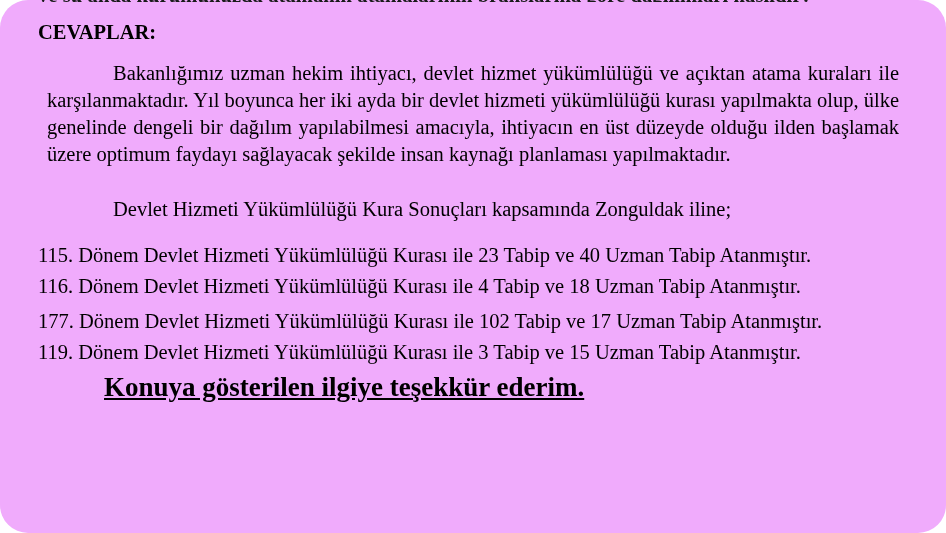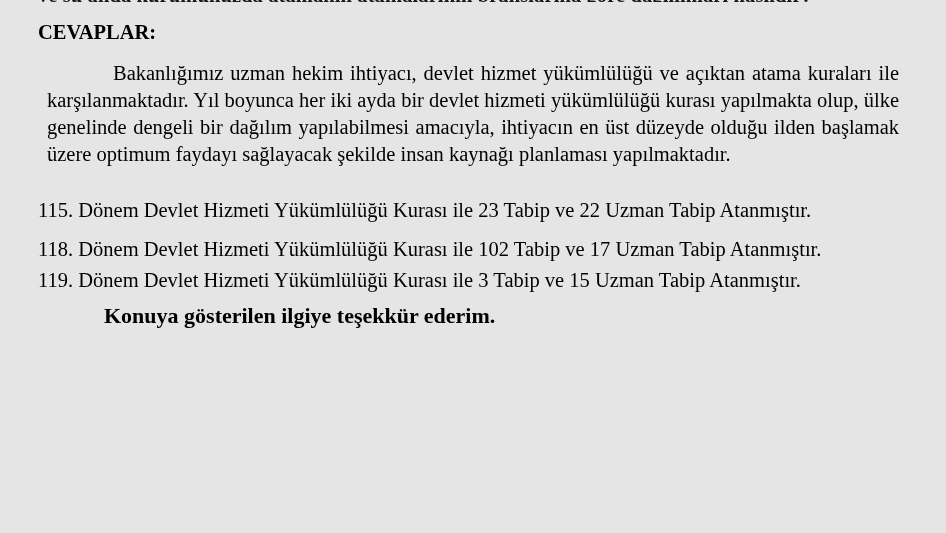--- a/index.html
+++ b/index.html
@@ -4,24 +4,25 @@
 <style>
   html, body {
     margin: 0;
     padding: 0;
     background: #ffffff;
   }
   #page {
     position: relative;
     width: 946px;
     height: 533px;
-    background: #e5e5e5;
+    background: #f0abfc;
     overflow: hidden;
     font-family: "Liberation Serif", "DejaVu Serif", serif;
     color: #000000;
+    border-radius: 28px;
   }
   .doc-body {
     position: absolute;
     left: 38px;
     top: 0;
     width: 870px;
   }
   
   .clipped-line {
     position: absolute;
@@ -59,26 +60,27 @@
   .indent-1 { text-indent: 66px; }
   .indent-2 { text-indent: 66px; }
   .item {
     font-size: 20.5px;
     line-height: 27px;
     margin: 0;
     padding: 0;
     white-space: nowrap;
   }
   .closing {
-    font-size: 22px;
+    font-size: 27px;
     font-weight: bold;
     line-height: 27px;
     margin: 0;
     padding: 0;
     text-indent: 66px;
+    text-decoration: underline;
   }
   .sp-heading { height: 22px; }
   .sp-after-heading { height: 8px; }
   .sp-after-para { height: 10px; }
   .sp-between-items { height: 4px; }
   .sp-before-closing { height: 8px; }
 </style>
 </head>
 <body>
 
@@ -93,28 +95,30 @@
     <div class="sp-heading"></div>
 
     <div class="heading">CEVAPLAR:</div>
 
     <div class="sp-after-heading"></div>
 
     <p class="para indent-1">Bakanlığımız uzman hekim ihtiyacı, devlet hizmet yükümlülüğü ve açıktan atama kuraları ile karşılanmaktadır. Yıl boyunca her iki ayda bir devlet hizmeti yükümlülüğü kurası yapılmakta olup, ülke genelinde dengeli bir dağılım yapılabilmesi amacıyla, ihtiyacın en üst düzeyde olduğu ilden başlamak üzere optimum faydayı sağlayacak şekilde insan kaynağı planlaması yapılmaktadır.</p>
 
     <div class="sp-after-para"></div>
 
+    <p class="para indent-2">Devlet Hizmeti Yükümlülüğü Kura Sonuçları kapsamında Zonguldak iline;</p>
 
     <div class="sp-after-para"></div>
 
-    <p class="item">115. Dönem Devlet Hizmeti Yükümlülüğü Kurası ile 23 Tabip ve 22 Uzman Tabip Atanmıştır.</p>
+    <p class="item">115. Dönem Devlet Hizmeti Yükümlülüğü Kurası ile 23 Tabip ve 40 Uzman Tabip Atanmıştır.</p>
+    <div class="sp-between-items"></div>
+    <p class="item">116. Dönem Devlet Hizmeti Yükümlülüğü Kurası ile 4 Tabip ve 18 Uzman Tabip Atanmıştır.</p>
     <div class="sp-between-items"></div>
     <div class="sp-between-items"></div>
-    <div class="sp-between-items"></div>
-    <p class="item">118. Dönem Devlet Hizmeti Yükümlülüğü Kurası ile 102 Tabip ve 17 Uzman Tabip Atanmıştır.</p>
+    <p class="item">177. Dönem Devlet Hizmeti Yükümlülüğü Kurası ile 102 Tabip ve 17 Uzman Tabip Atanmıştır.</p>
     <div class="sp-between-items"></div>
     <p class="item">119. Dönem Devlet Hizmeti Yükümlülüğü Kurası ile 3 Tabip ve 15 Uzman Tabip Atanmıştır.</p>
 
     <div class="sp-before-closing"></div>
 
     <p class="closing">Konuya gösterilen ilgiye teşekkür ederim.</p>
 
   </div>
 </div>
 

